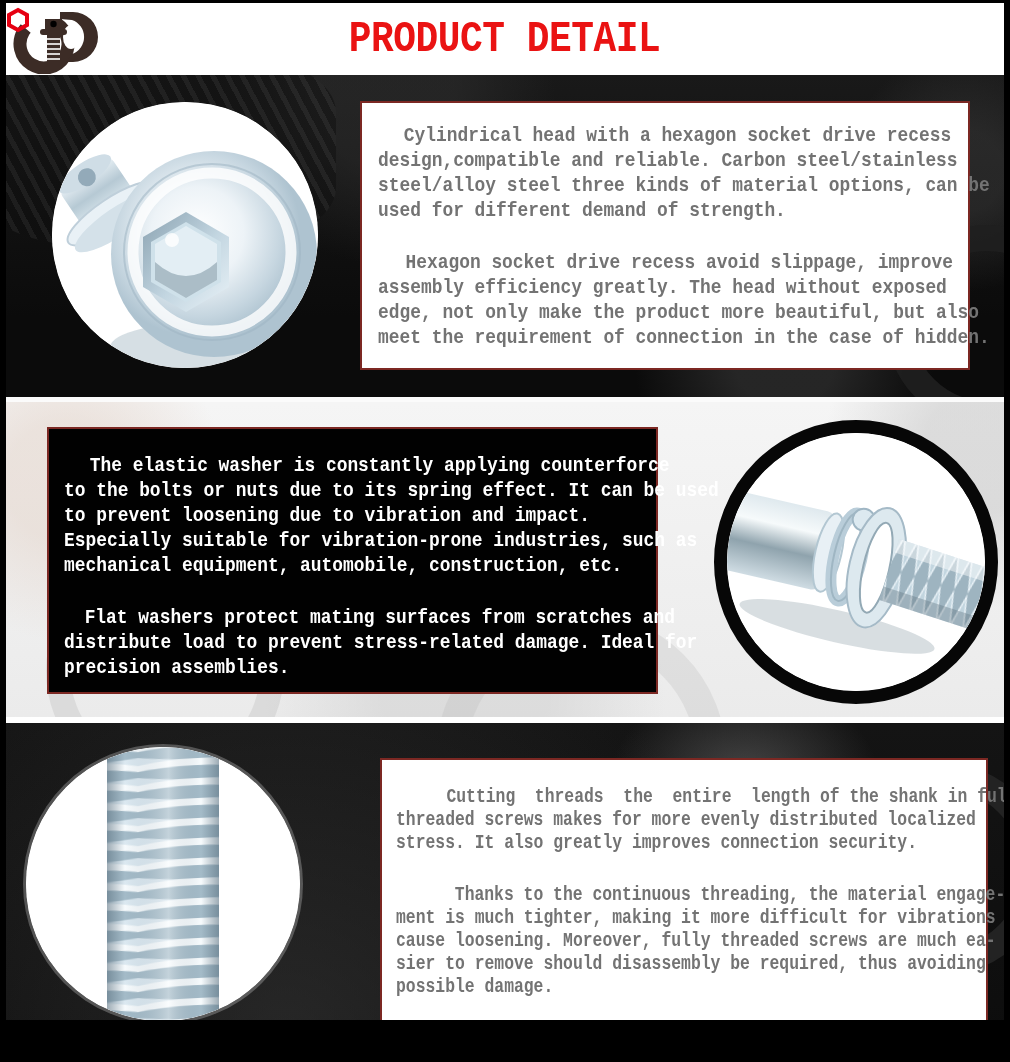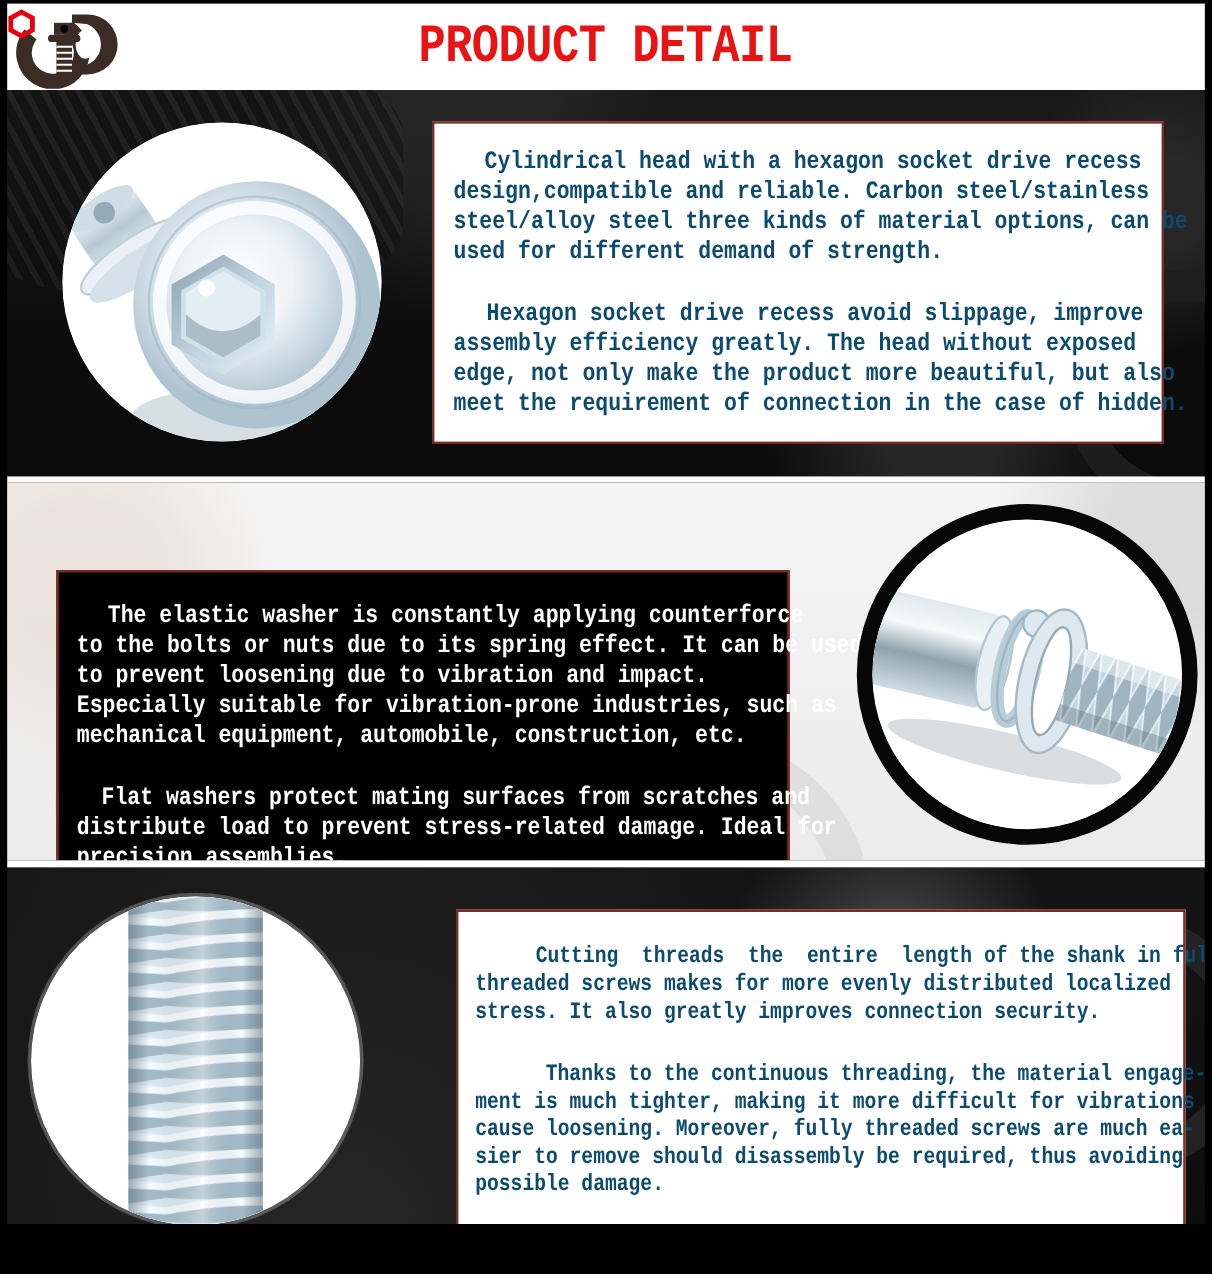--- a/index.html
+++ b/index.html
@@ -49,24 +49,24 @@
 
   
   .photo{position:absolute;border-radius:50%;background:#fff;overflow:hidden;}
   .photo1{left:46px;top:27px;width:266px;height:266px;}
   .photo2{left:708px;top:18px;width:258px;height:258px;border:13px solid #070707;background:#fff;}
   .photo3{left:20px;top:24px;width:274px;height:274px;box-shadow:0 0 0 3px rgba(255,255,255,.25);}
   .photo svg{display:block;}
 
   
   .panel{position:absolute;border:2px solid #7c2823;box-sizing:border-box;}
-  .panel-light{background:#ffffff;color:#0c4a6e;}
+  .panel-light{background:#ffffff;color:#737373;}
   .panel-dark{background:#010101;color:#ffffff;}
   .tb1{left:354px;top:26px;width:610px;height:269px;padding:20px 0 0 16px;}
-  .tb2{left:41px;top:25px;width:611px;height:267px;padding:24px 0 0 15px;margin-top:48px;}
+  .tb2{left:41px;top:25px;width:611px;height:267px;padding:24px 0 0 15px;}
   .tb3{left:354px;top:35px;width:608px;height:267px;padding:26px 0 0 14px;margin-left:20px;}
   .tscale{transform-origin:0 0;}
   .tb1 .tscale,.tb2 .tscale{transform:scaleX(.86);width:700px;}
   .tb3 .tscale{transform:scaleX(.84);width:720px;}
   .para{margin:0;white-space:pre;font-weight:bold;}
   .tb1 .para,.tb2 .para{font-size:20.8px;line-height:25px;}
   .tb3 .para{font-size:19.5px;line-height:23px;}
   .ind-a{text-indent:30px;}
   .ind-b{text-indent:32px;}
   .ind-c{text-indent:24px;}

